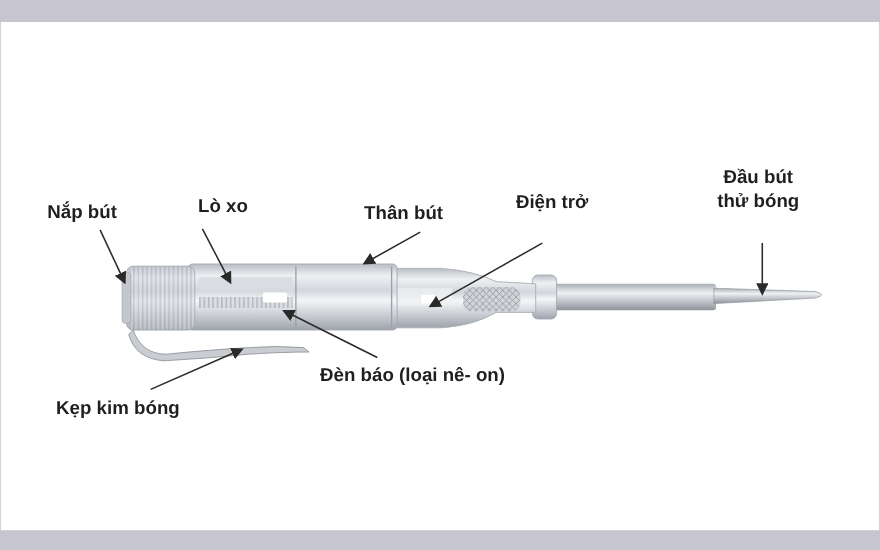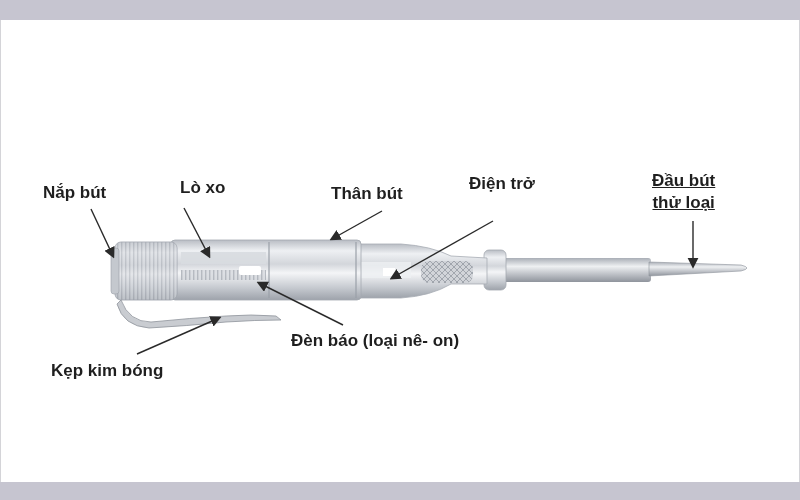--- a/index.html
+++ b/index.html
@@ -92,19 +92,19 @@
       <line x1="692" y1="221" x2="692" y2="266" marker-end="url(#ah)"></line>
       <line x1="342" y1="325" x2="258" y2="283" marker-end="url(#ah)"></line>
       <line x1="136" y1="354" x2="218" y2="318" marker-end="url(#ah)"></line>
     </g>
   </svg>
 
   <div class="label" style="left:42px; top:162px;">Nắp bút</div>
   <div class="label" style="left:179px; top:157px;">Lò xo</div>
   <div class="label" style="left:330px; top:163px;">Thân bút</div>
   <div class="label" style="left:468px; top:153px;">Điện trở</div>
-  <div class="label label-2" style="left:651px; top:150px;text-decoration:underline;">
+  <div class="label label-2" style="left:651px; top:130px;">
     <div>Đầu bút</div>
-    <div>thử loại</div>
+    <div>thử bóng</div>
   </div>
   <div class="label" style="left:290px; top:310px;">Đèn báo (loại nê- on)</div>
   <div class="label" style="left:50px; top:340px;">Kẹp kim bóng</div>
 </div>
 
 </body></html>

